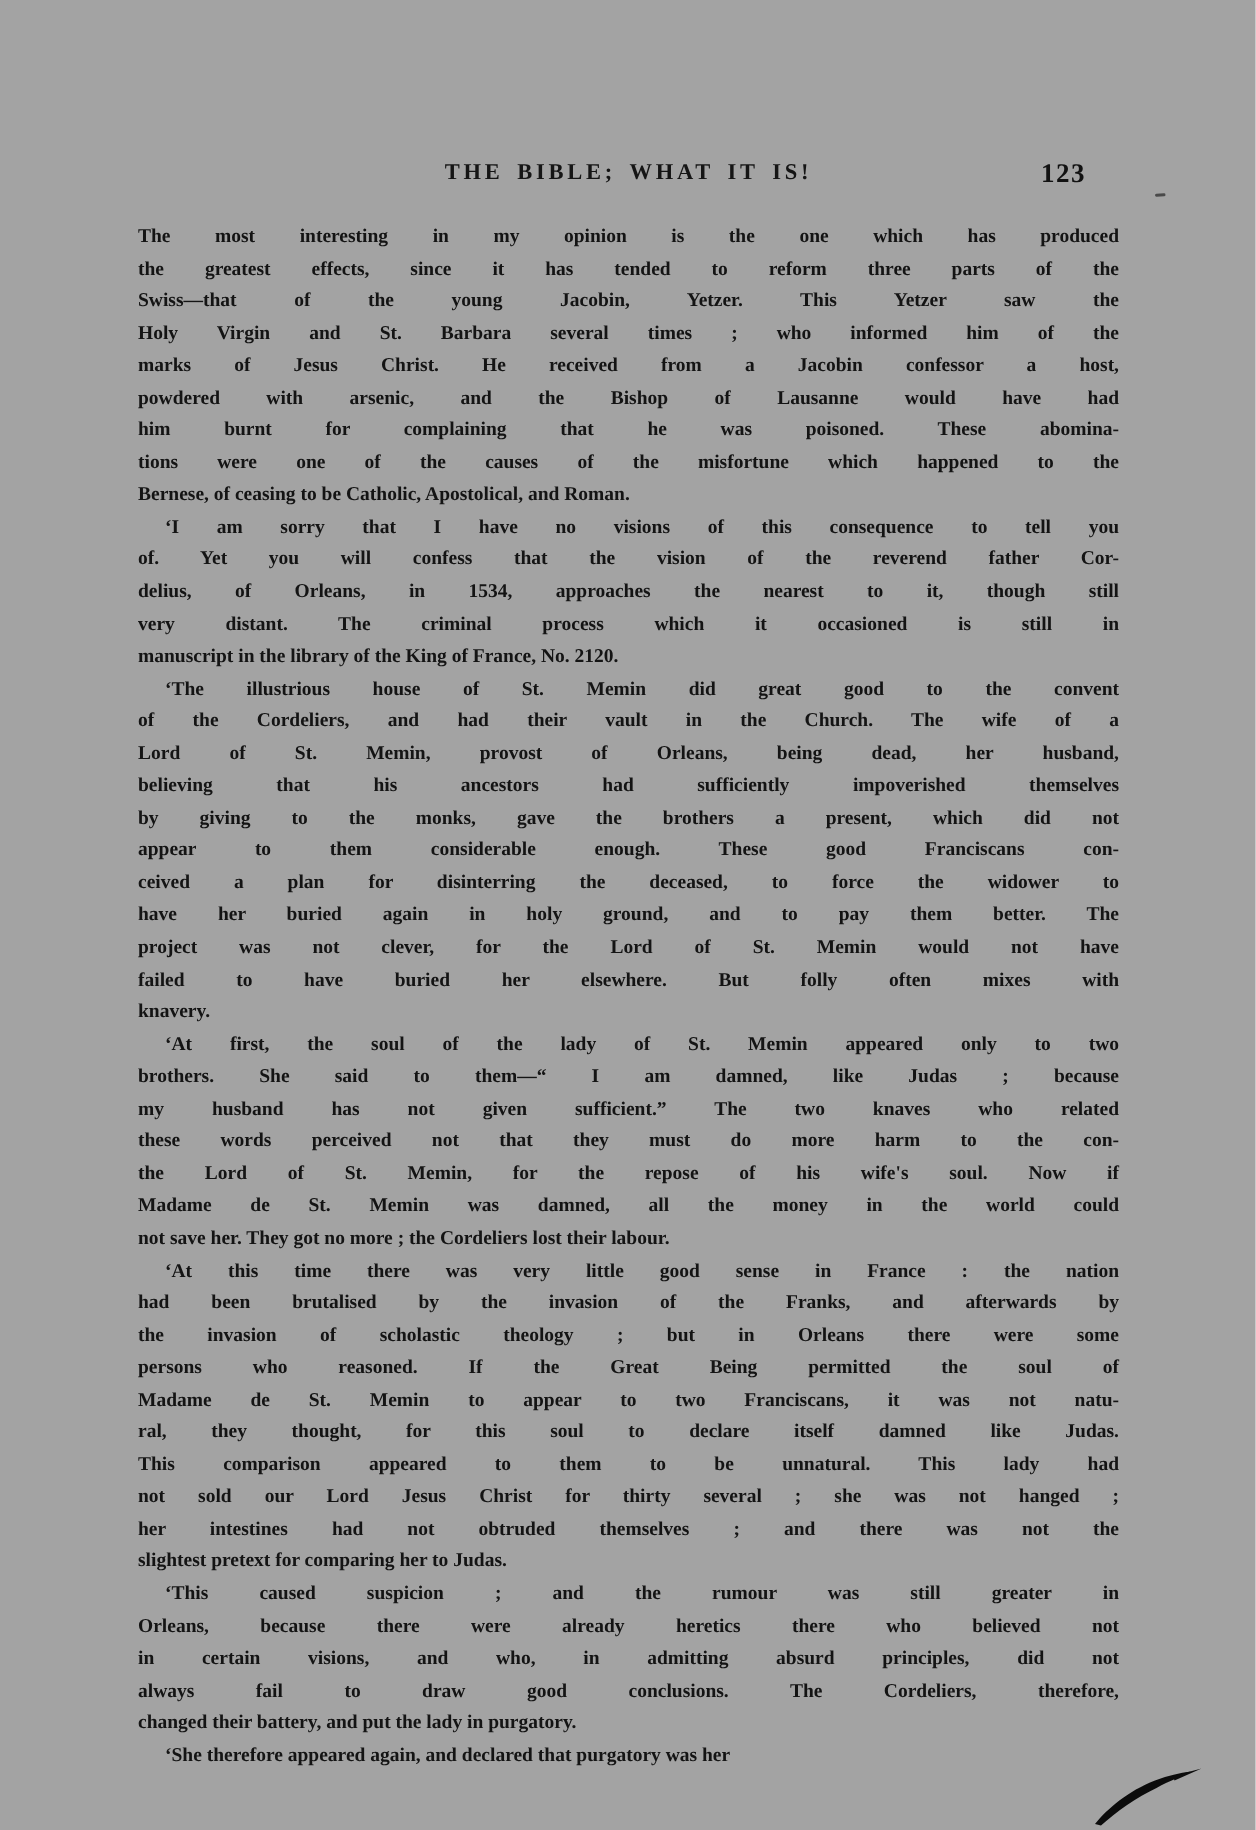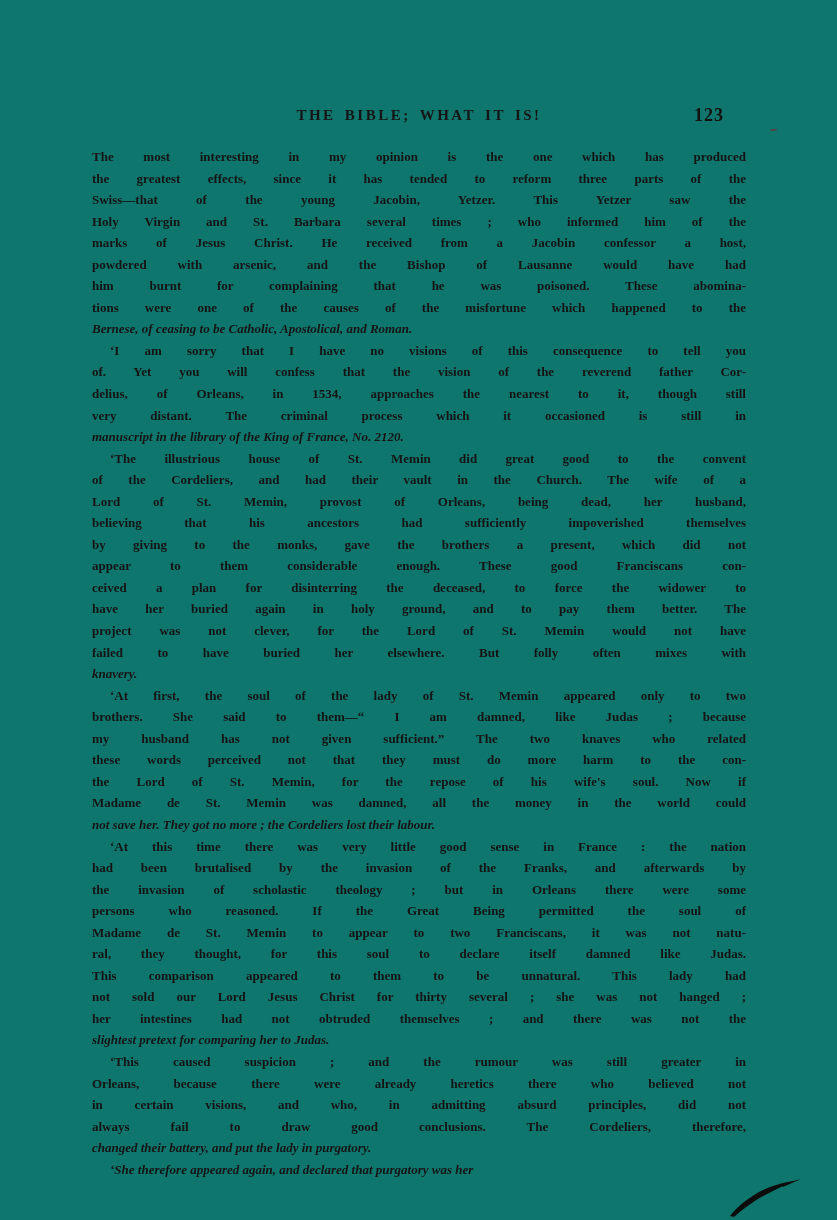--- a/index.html
+++ b/index.html
@@ -1,19 +1,19 @@
 <!DOCTYPE html>
 <html><head>
 <meta charset="utf-8">
 <style>
   html,body{margin:0;padding:0;background:#e9e9e9;}
   .page{
     position:relative;
     width:837px;height:1220px;
-    background:#0f766e;
+    background:#a3a3a3;
     margin:0 auto;
     font-family:"Liberation Serif","DejaVu Serif",serif;
     color:#121212;
     overflow:hidden;
   }
   .running-header{
     position:absolute;
     left:92px;top:107px;
     width:654px;height:22px;
   }
@@ -43,21 +43,20 @@
     font-size:13px;
     line-height:21.55px;
     font-weight:700;
     text-align:justify;
     text-align-last:justify;
     white-space:normal;
     color:#141414;
   }
   .line.lastline{
     text-align-last:left;
-    font-style:italic;
   }
   .line.indent{
     text-indent:18px;
   }
   .speck{
     position:absolute;
     left:770px;top:129px;
     width:7px;height:2px;
     background:#4a4a4a;
     border-radius:2px;

